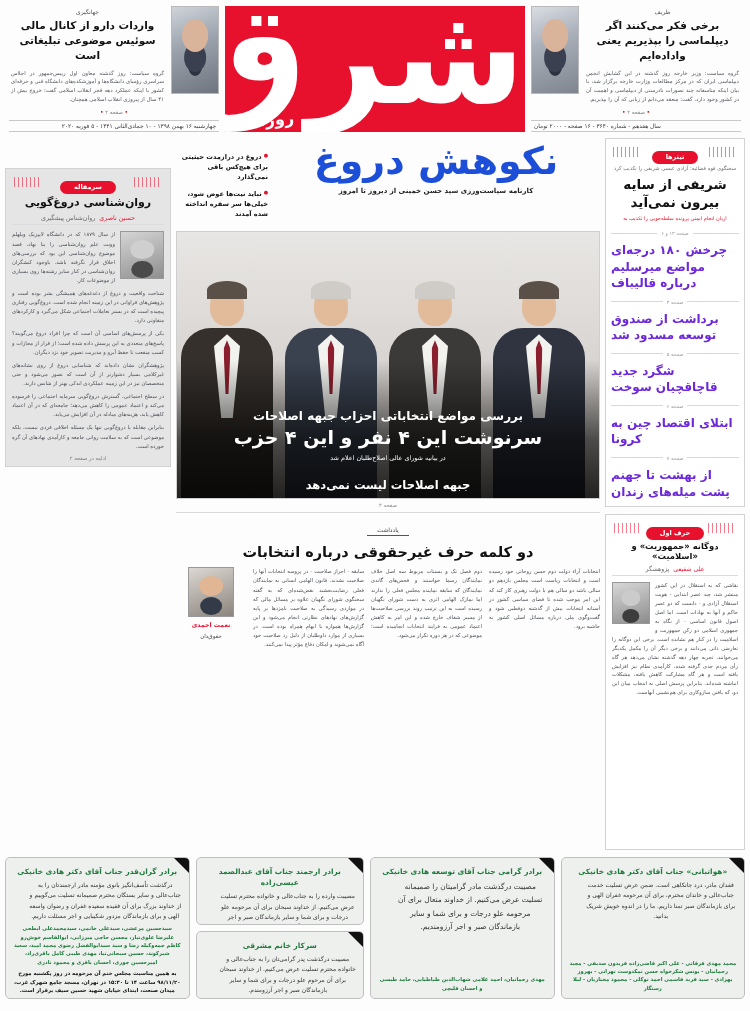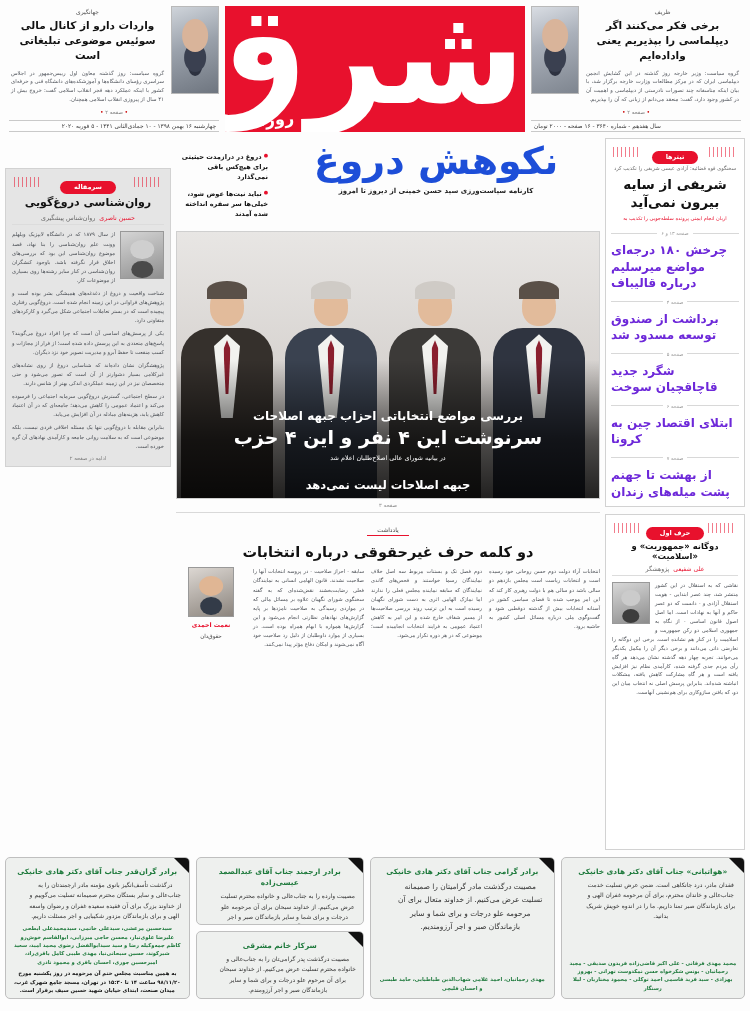--- a/index.html
+++ b/index.html
@@ -579,21 +579,21 @@
 جناب آقای دکتر هادی خانیکی</div>
       <div class="o-body">فقدان مادر، درد جانکاهی است. ضمن عرض تسلیت خدمت جناب‌عالی و خاندان محترم، برای آن مرحومه غفران الهی و برای بازماندگان صبر تمنا داریم. ما را در اندوه خویش شریک بدانید.</div>
       <div class="o-sign small">محمد مهدی فرقانی - علی اکبر قاضی‌زاده
 فریدون صدیقی - مجید رحمانیان - یونس شکرخواه
 حسن نمکدوست تهرانی - بهروز بهزادی - سید فرید قاسمی
 احمد توکلی - محمود مختاریان - لیلا رستگار</div>
     </div>
 
     <div class="obit big">
       <div class="o-title">برادر گرامی
-جناب آقای دکتر هادی خانیکی</div>
+جناب آقای توسعه هادی خانیکی</div>
       <div class="o-body">مصیبت درگذشت مادر گرامیتان را صمیمانه تسلیت عرض می‌کنیم. از خداوند متعال برای آن مرحومه علو درجات و برای شما و سایر بازماندگان صبر و اجر آرزومندیم.</div>
       <div class="o-sign small">مهدی رحمانیان، احمد غلامی
 شهاب‌الدین طباطبایی، حامد طبسی و احسان قلیچی</div>
     </div>
 
     <div class="obit-stack">
       <div class="obit">
         <div class="o-title">برادر ارجمند جناب آقای عبدالصمد عیسی‌زاده</div>
         <div class="o-body">مصیبت وارده را به جناب‌عالی و خانواده محترم تسلیت عرض می‌کنیم. از خداوند سبحان برای آن مرحومه علو درجات و برای شما و سایر بازماندگان صبر و اجر آرزومندم.</div>
 

